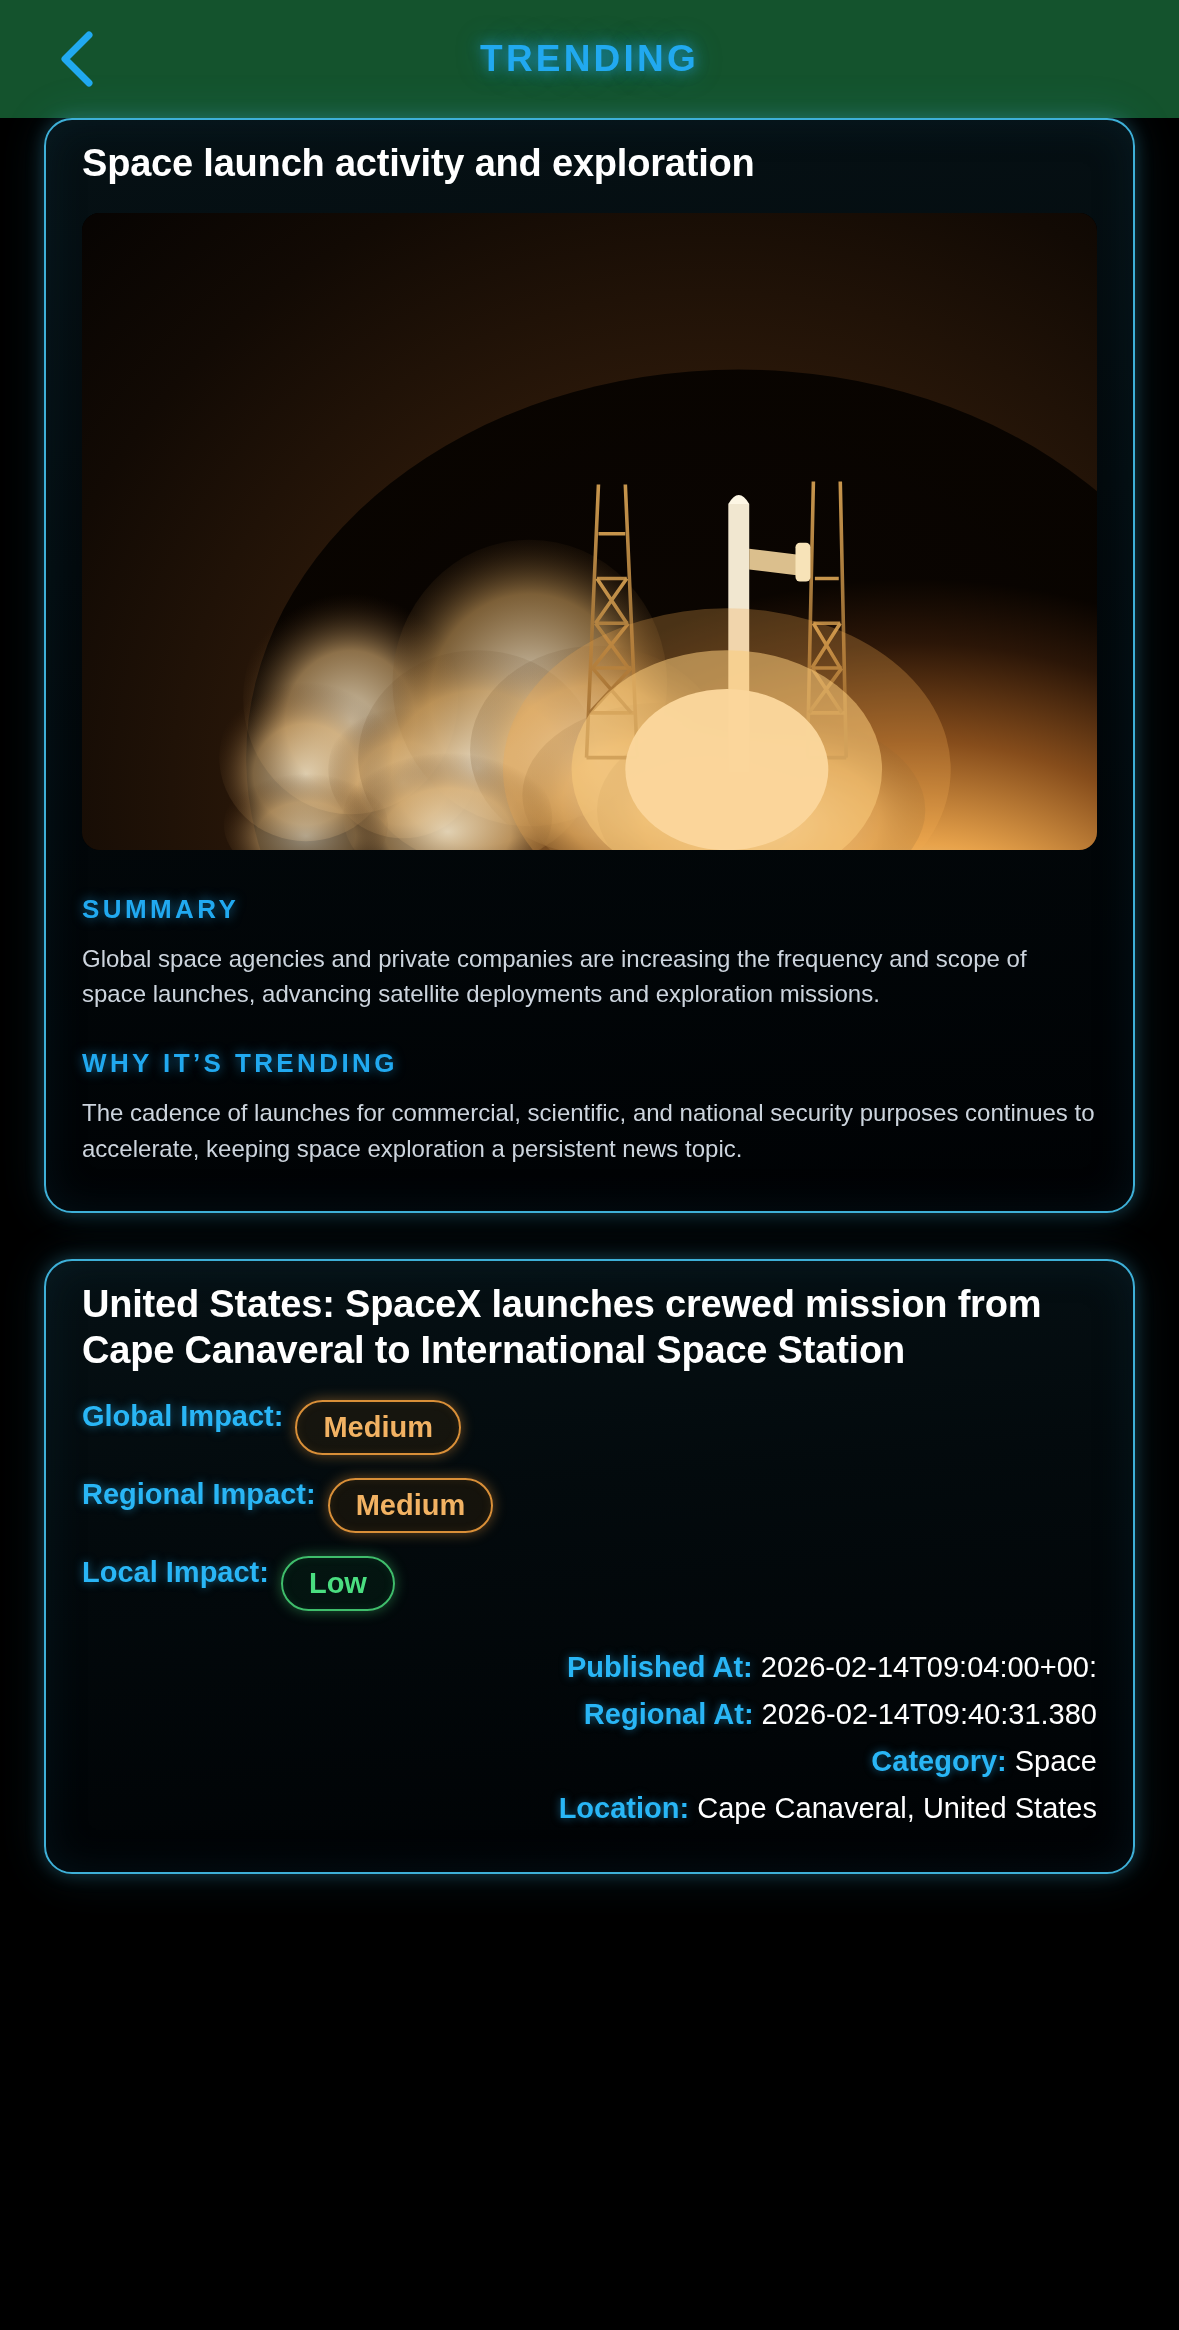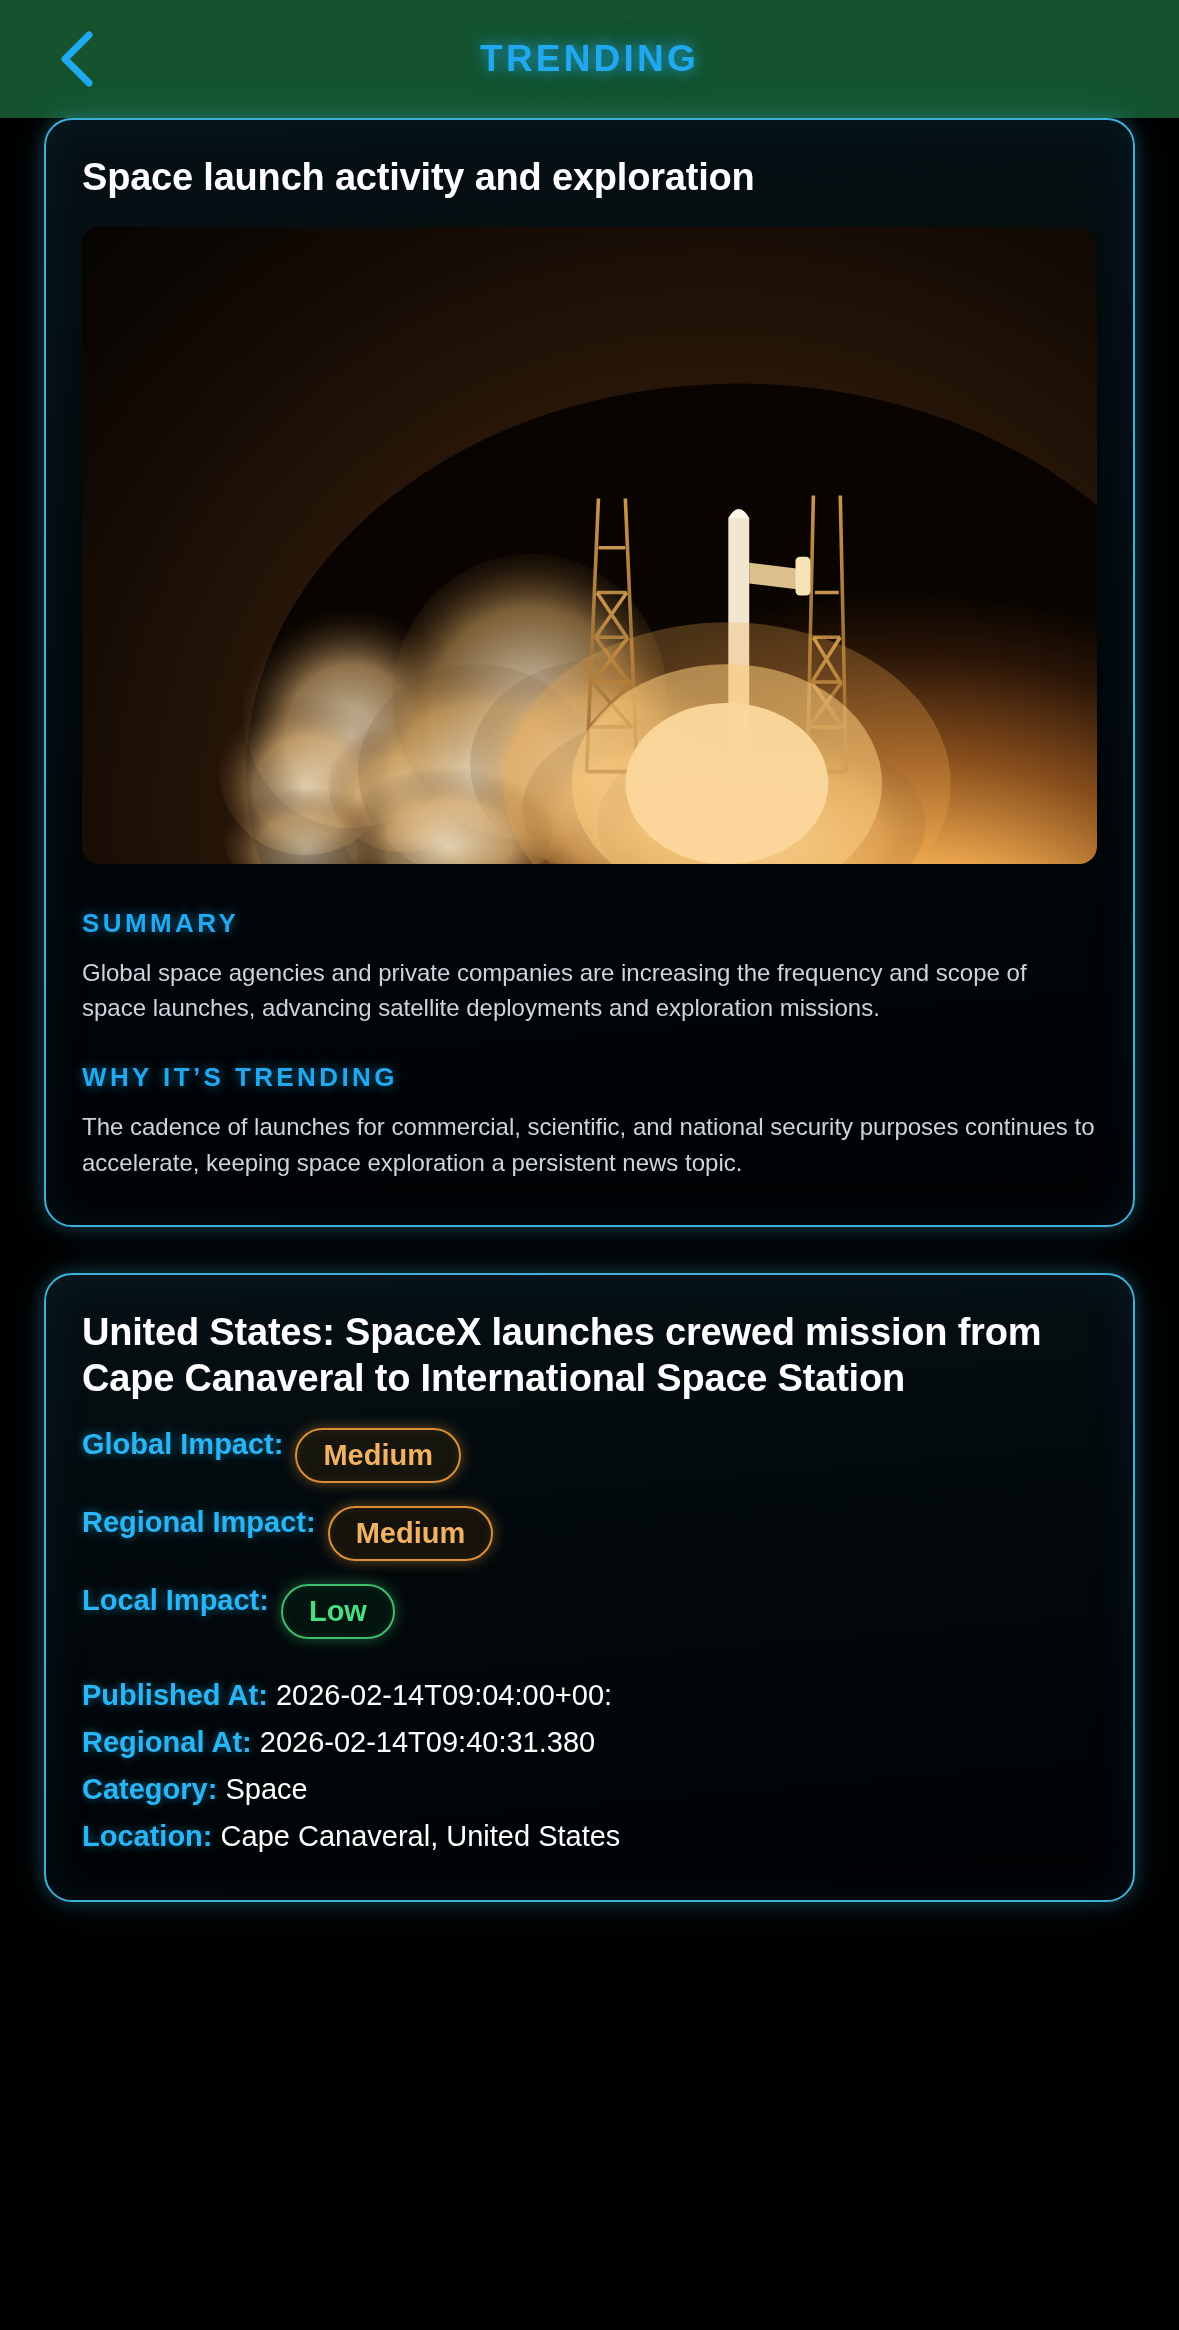--- a/index.html
+++ b/index.html
@@ -59,21 +59,21 @@
 
   .card {
     position: relative;
     border: 2px solid #3eb0d8;
     border-radius: 28px;
     background: linear-gradient(175deg, #061115 0%, #030a0d 38%, #000204 100%);
     box-shadow:
       0 0 18px rgba(62,176,216,0.30),
       0 0 48px rgba(62,176,216,0.13),
       inset 0 0 42px rgba(20,70,90,0.22);
-    padding: 34px 36px 40px 36px;
+    padding: 20px 36px 40px 36px;
     margin-bottom: 46px;
   }
 
   .card-title {
     font-size: 38px;
     line-height: 1.23;
     font-weight: 700;
     color: #ffffff;
     letter-spacing: -0.2px;
     margin-bottom: 26px;
@@ -154,20 +154,21 @@
   
   .meta {
     margin-top: 26px;
   }
   .meta-row {
     font-size: 29px;
     line-height: 1.62;
     color: #ffffff;
     white-space: nowrap;
     overflow: hidden;
+    text-align: right;
   }
   .meta-key {
     font-weight: 700;
     color: #29b6f6;
     text-shadow: 0 0 9px rgba(41,182,246,0.5);
   }
   .meta-val { color: #ffffff; font-weight: 400; }
 </style>
 </head>
 <body>

